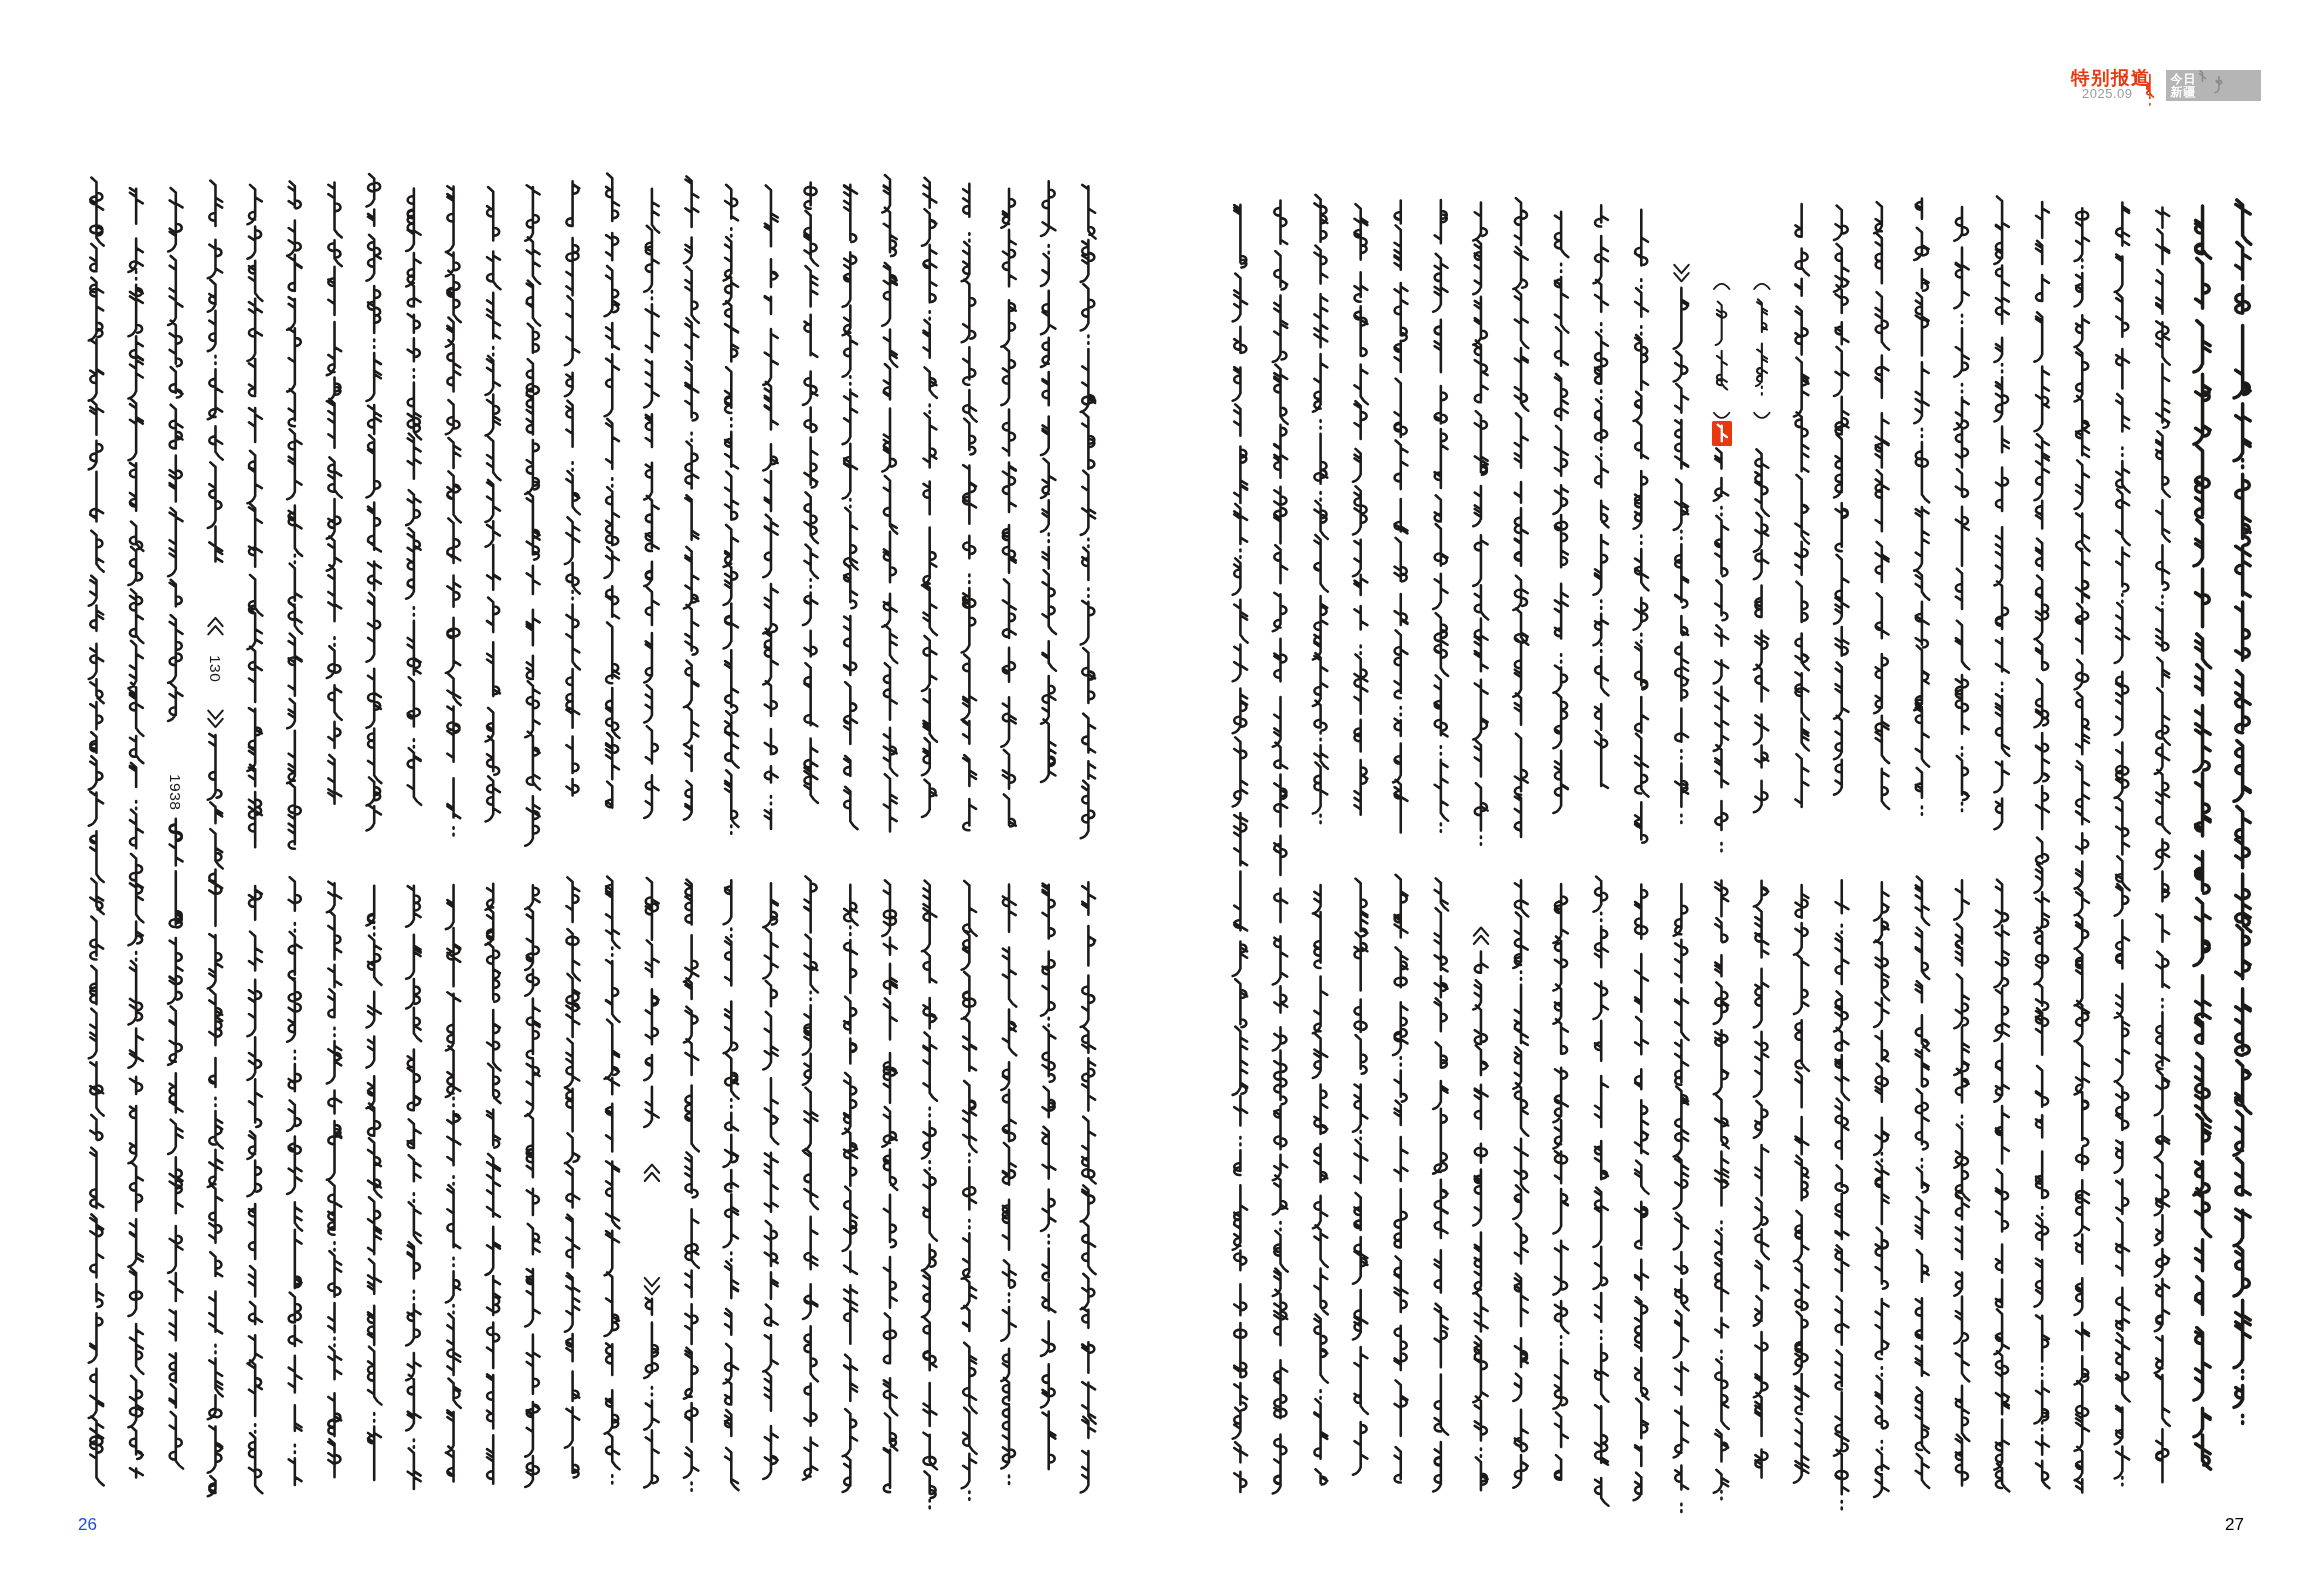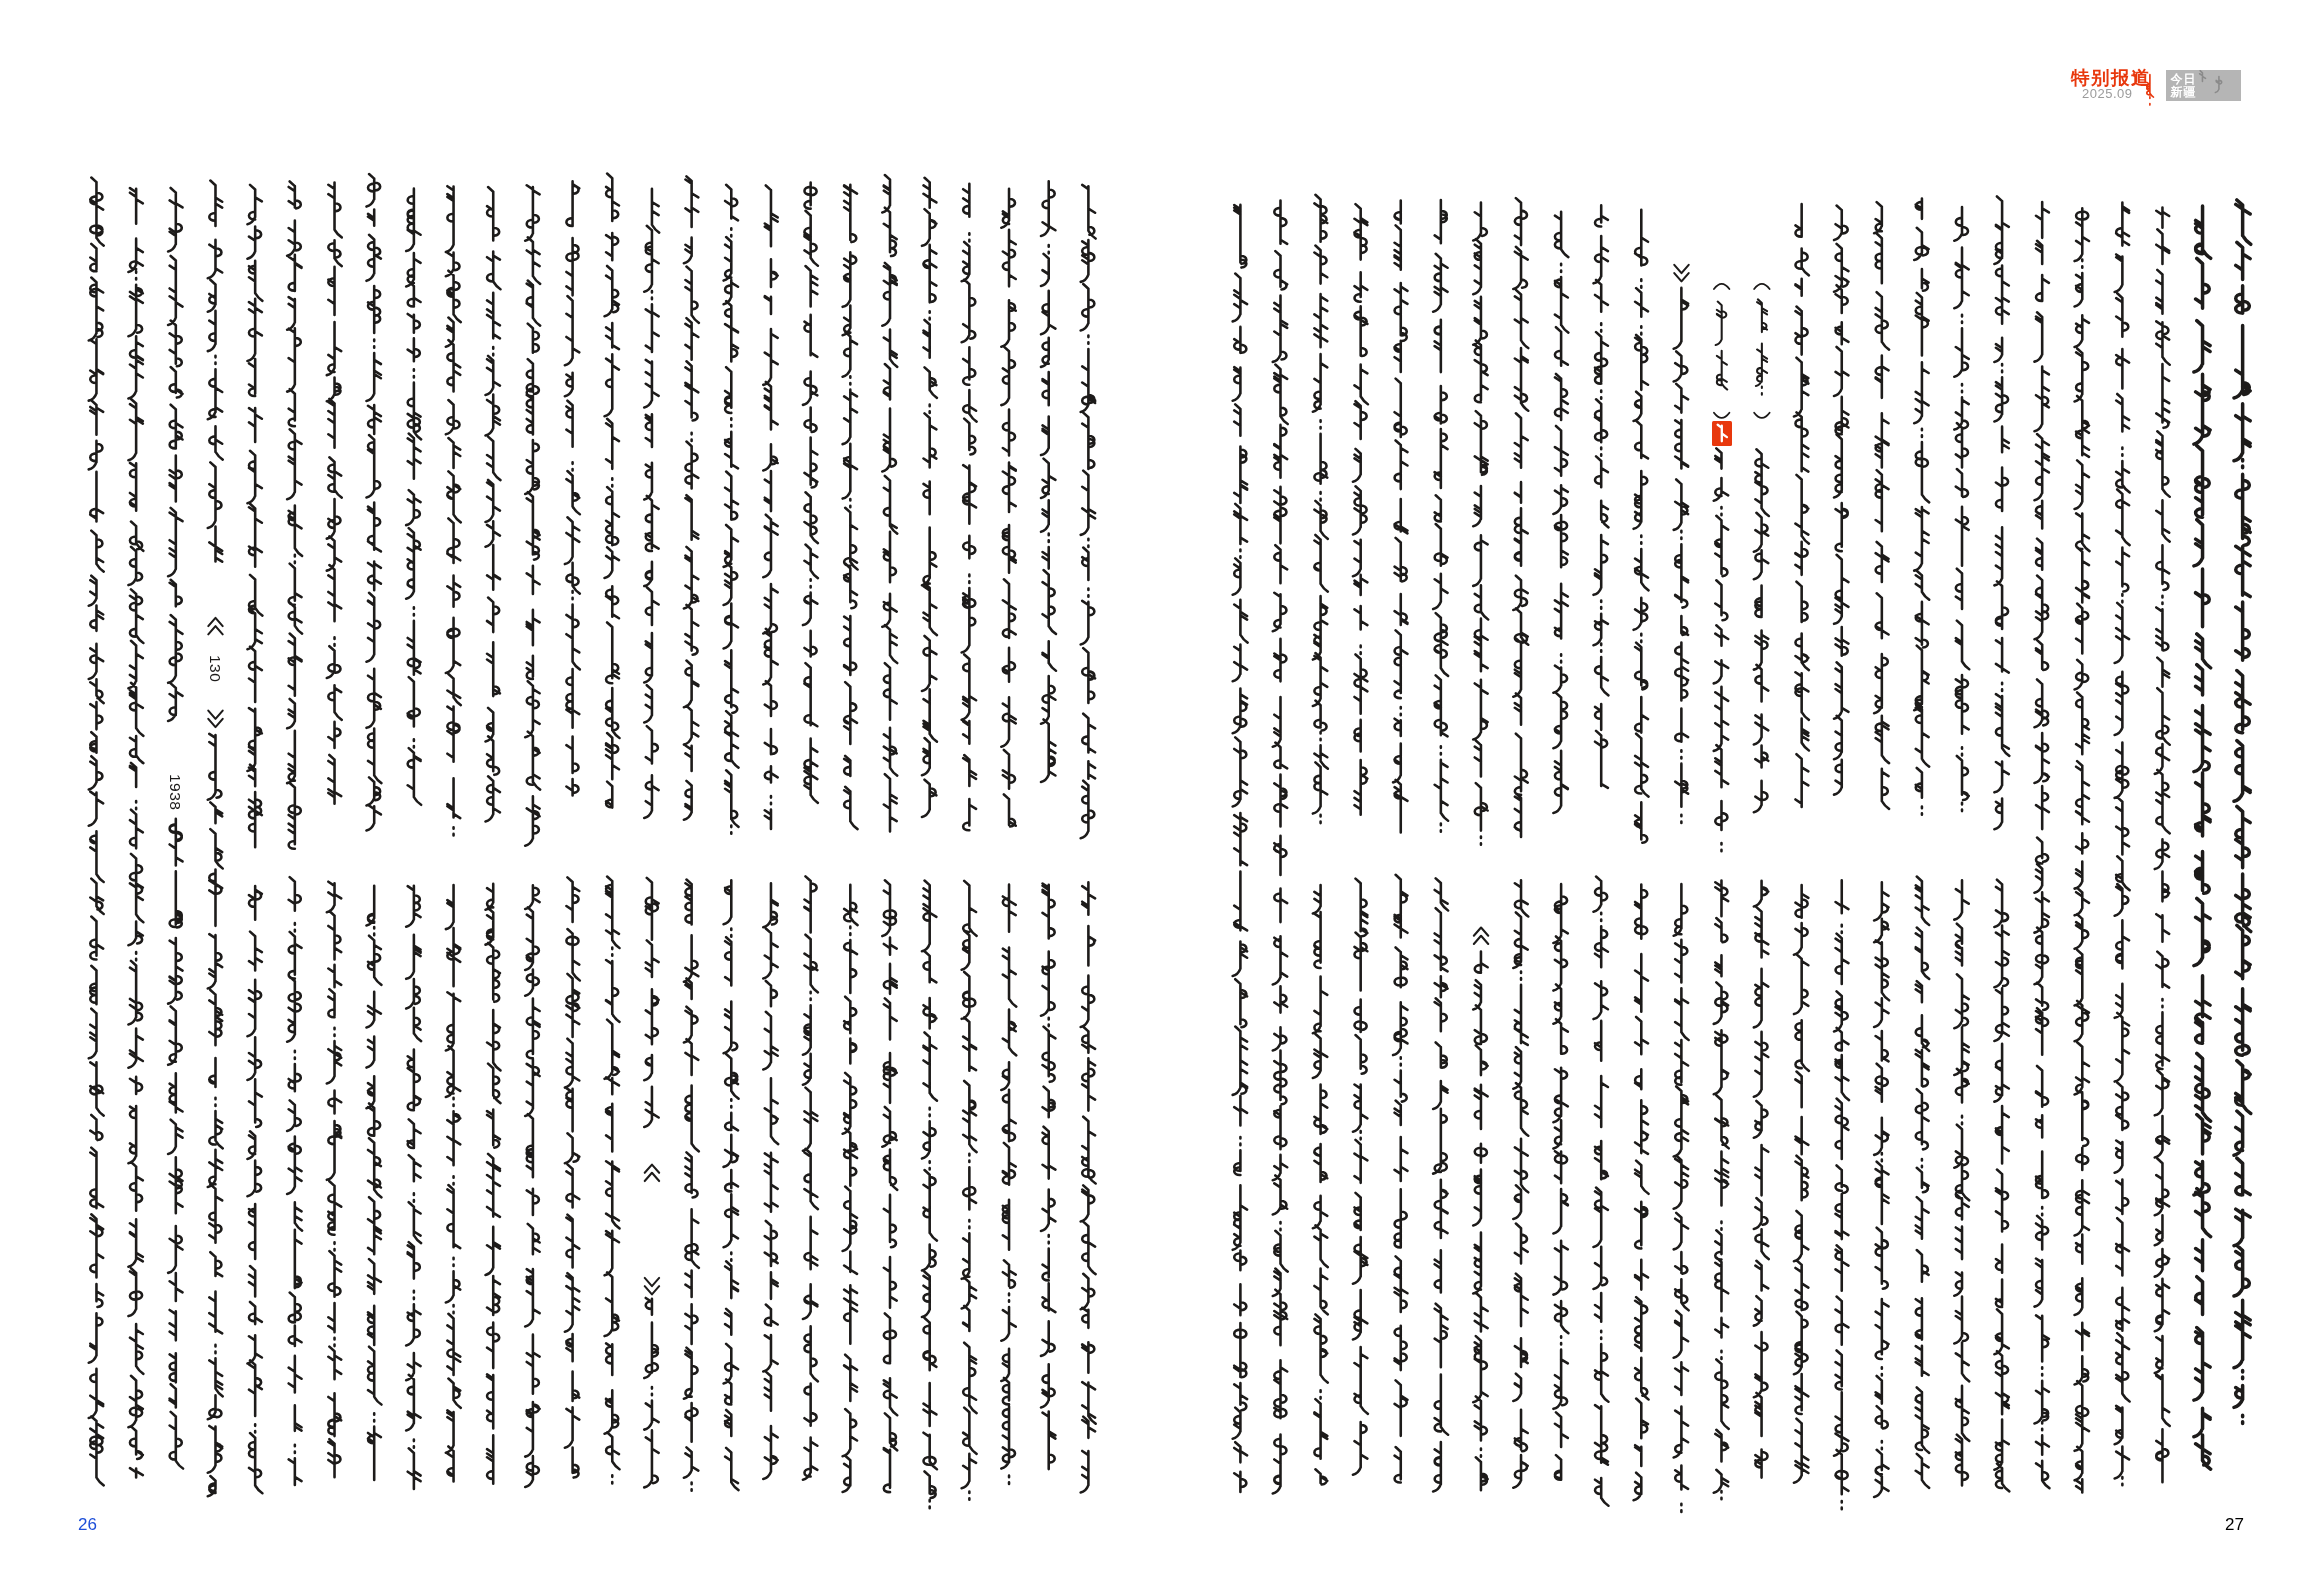--- a/index.html
+++ b/index.html
@@ -11,21 +11,21 @@
   .hdr-label{
     position:absolute;left:2056px;top:69px;z-index:3;
     font-size:18.5px;font-weight:bold;letter-spacing:1.5px;line-height:1;
     font-family:"Liberation Sans",sans-serif;
   }
   .hdr-issue{
     position:absolute;left:2082px;top:87px;z-index:3;
     font-size:13px;letter-spacing:0.5px;line-height:1;text-align:center;
   }
   .logo-box{
-    position:absolute;left:2166px;top:70px;width:75px;height:31px;z-index:1;
+    position:absolute;left:2166px;top:70px;width:95px;height:31px;z-index:1;
   }
   .logo-cn{
     position:absolute;left:4.6px;top:2.6px;z-index:3;
     font-size:12px;line-height:13px;font-weight:bold;letter-spacing:1px;
   }
   .page-num{
     position:absolute;z-index:3;font-size:17px;line-height:1;font-weight:normal;
   }
   .numeral{
     position:absolute;z-index:3;font-size:15.5px;line-height:1;letter-spacing:0.5px;

